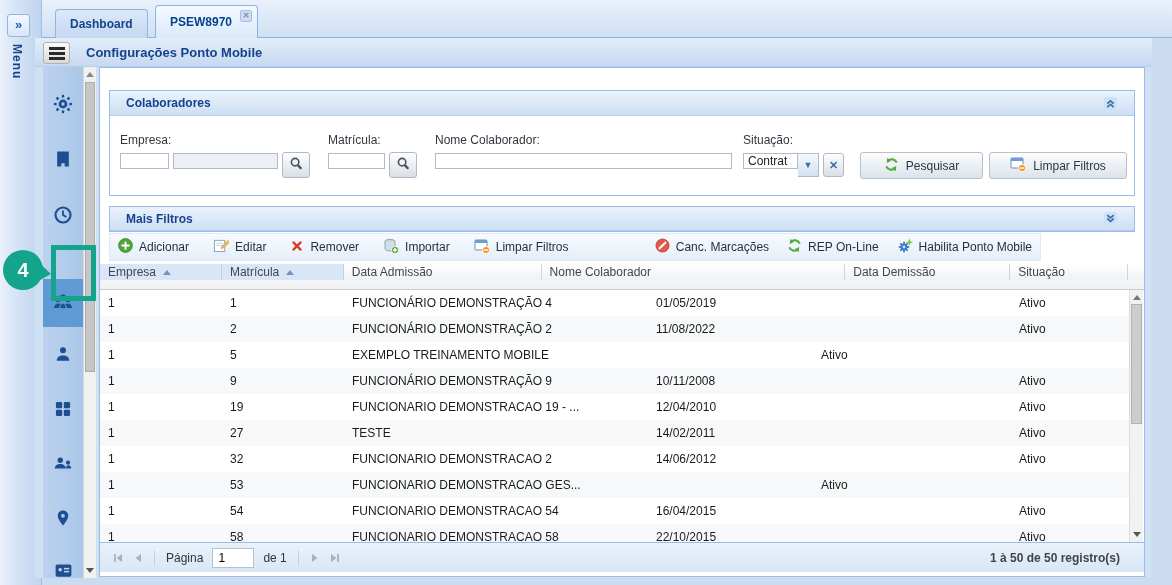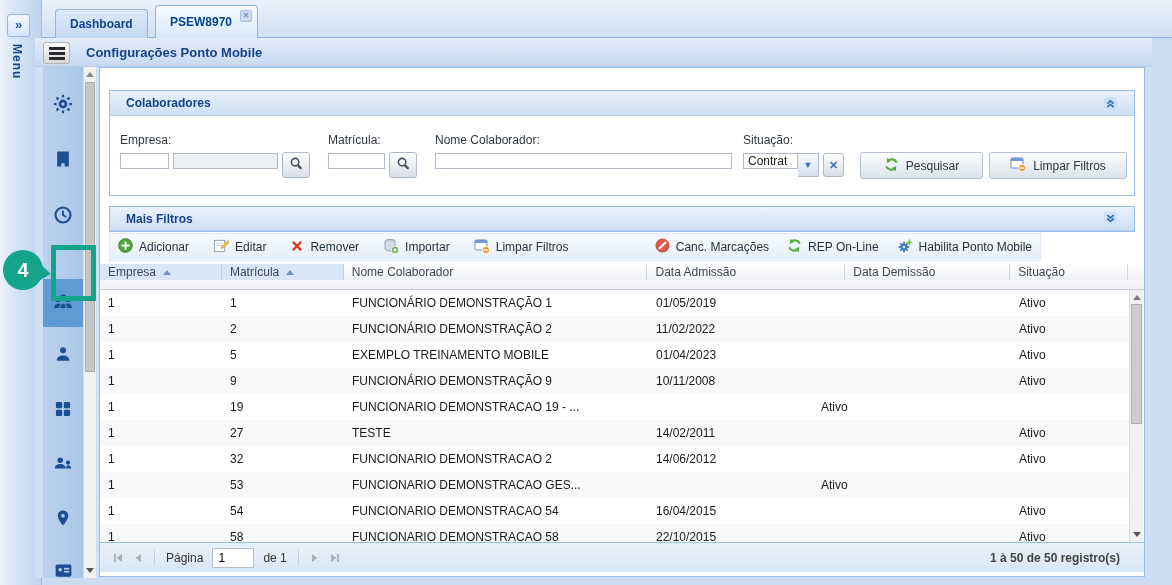--- a/index.html
+++ b/index.html
@@ -444,72 +444,72 @@
 
     <div class="abs" id="grid-header">
       <div class="hcell sorted c0">
         <span>Empresa</span>
         <span class="sort-asc"></span>
       </div>
       <div class="hcell sorted c1">
         <span>Matrícula</span>
         <span class="sort-asc"></span>
       </div>
+      <div class="hcell c3">
+        <span>Data Admissão</span>
+      </div>
       <div class="hcell c2">
         <span>Nome Colaborador</span>
       </div>
-      <div class="hcell c3">
-        <span>Data Admissão</span>
-      </div>
       <div class="hcell c4">
         <span>Data Demissão</span>
       </div>
       <div class="hcell c5">
         <span>Situação</span>
       </div>
       <div class="hcell hfill"></div>
     </div>
 
     <div class="abs" id="grid-body">
         <div class="grid-row">
           <div class="cell c0">1</div>
           <div class="cell c1">1</div>
-          <div class="cell c2">FUNCIONÁRIO DEMONSTRAÇÃO 1</div>
+          <div class="cell c2">FUNCIONÁRIO DEMONSTRAÇÃO 4</div>
           <div class="cell c3">01/05/2019</div>
           <div class="cell c4"></div>
           <div class="cell c5">Ativo</div>
         </div>
         <div class="grid-row alt">
           <div class="cell c0">1</div>
           <div class="cell c1">2</div>
           <div class="cell c2">FUNCIONÁRIO DEMONSTRAÇÃO 2</div>
-          <div class="cell c3">11/02/2022</div>
+          <div class="cell c3">11/08/2022</div>
           <div class="cell c4"></div>
           <div class="cell c5">Ativo</div>
         </div>
         <div class="grid-row">
           <div class="cell c0">1</div>
           <div class="cell c1">5</div>
           <div class="cell c2">EXEMPLO TREINAMENTO MOBILE</div>
-          <div class="cell c3">01/04/2023</div>
           <div class="cell c4"></div>
           <div class="cell c5">Ativo</div>
         </div>
         <div class="grid-row alt">
           <div class="cell c0">1</div>
           <div class="cell c1">9</div>
           <div class="cell c2">FUNCIONÁRIO DEMONSTRAÇÃO 9</div>
           <div class="cell c3">10/11/2008</div>
           <div class="cell c4"></div>
           <div class="cell c5">Ativo</div>
         </div>
         <div class="grid-row">
           <div class="cell c0">1</div>
           <div class="cell c1">19</div>
           <div class="cell c2">FUNCIONARIO DEMONSTRACAO 19 - ...</div>
+          <div class="cell c3">12/04/2010</div>
           <div class="cell c4"></div>
           <div class="cell c5">Ativo</div>
         </div>
         <div class="grid-row alt">
           <div class="cell c0">1</div>
           <div class="cell c1">27</div>
           <div class="cell c2">TESTE</div>
           <div class="cell c3">14/02/2011</div>
           <div class="cell c4"></div>
           <div class="cell c5">Ativo</div>

